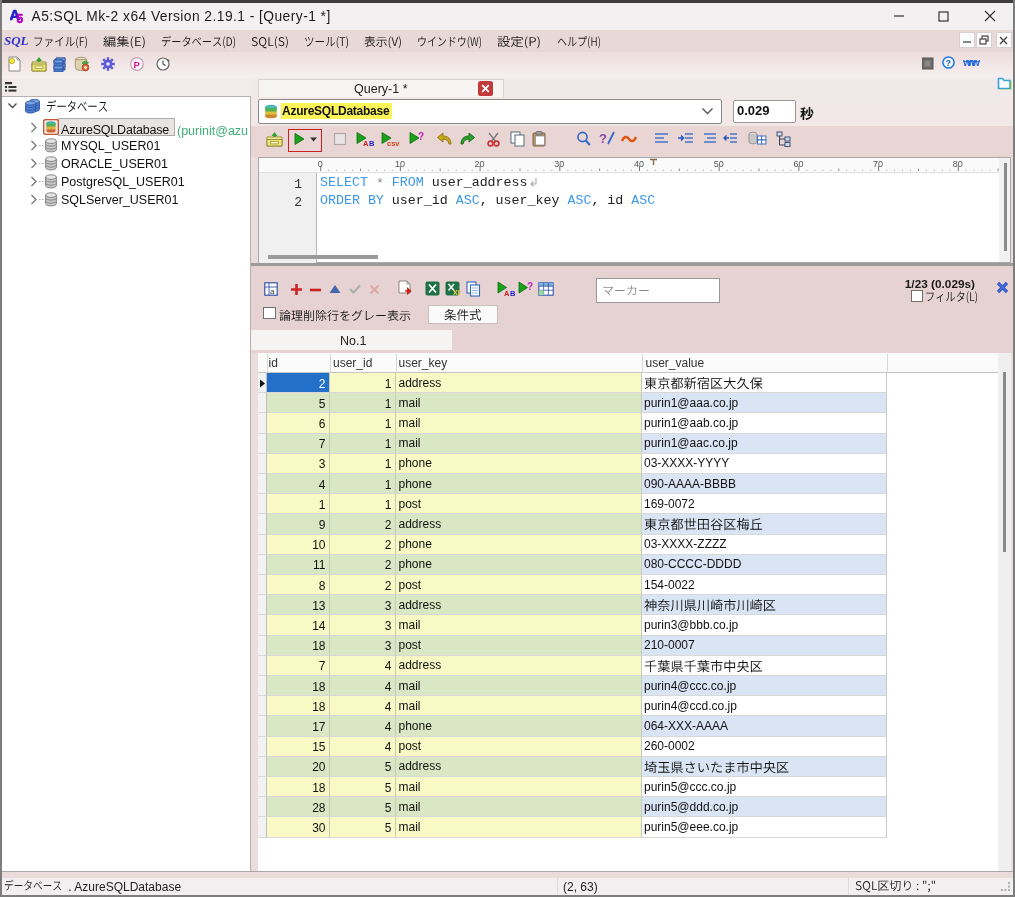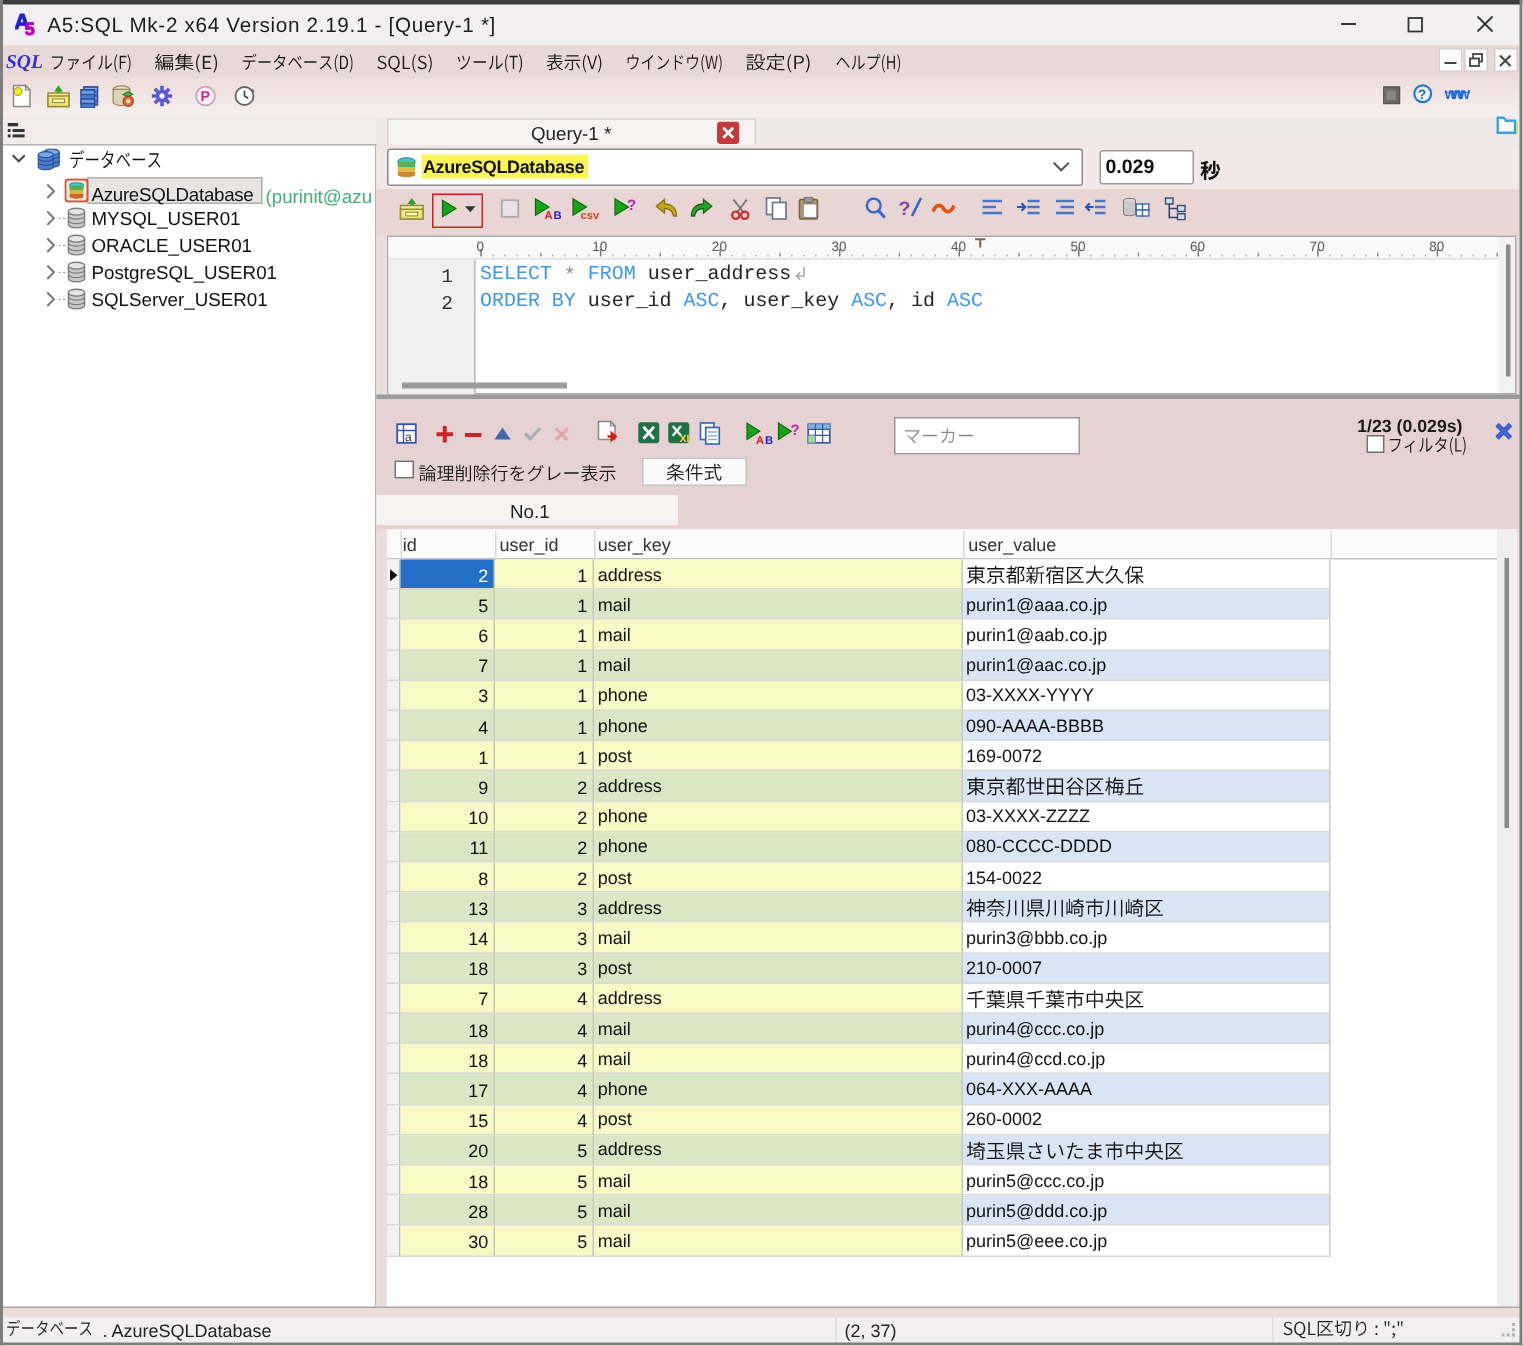--- a/index.html
+++ b/index.html
@@ -794,21 +794,21 @@
 <div style="position:absolute;left:1002.5px;top:372px;width:3.5px;height:180px;background:#8a8a8a;"></div>
 <div style="position:absolute;left:2px;top:871px;width:1011px;height:1.2px;background:#a8a8a8;"></div>
 <div style="position:absolute;left:2px;top:872px;width:1011px;height:5.5px;background:#ecdbdb;"></div>
 <div style="position:absolute;left:2px;top:877.5px;width:1011px;height:17px;background:#f1efef;"></div>
 <svg style="position:absolute;left:4px;top:878px;overflow:visible" width="60" height="17" viewBox="0 -12 60 17">
     <g transform="scale(0.8056 1)">
       <path d="M2.5 -8.7V-7.8C2.8 -7.8 3.1 -7.9 3.5 -7.9C4.2 -7.9 7.1 -7.9 7.7 -7.9C8.1 -7.9 8.5 -7.8 8.8 -7.8V-8.7C8.5 -8.7 8.1 -8.7 7.7 -8.7C7.1 -8.7 4.2 -8.7 3.5 -8.7C3.1 -8.7 2.8 -8.7 2.5 -8.7ZM9.4 -9.7 8.8 -9.5C9.2 -9 9.6 -8.3 9.8 -7.8L10.4 -8.1C10.2 -8.6 9.7 -9.3 9.4 -9.7ZM10.7 -10.2 10.1 -9.9C10.5 -9.5 10.9 -8.8 11.1 -8.3L11.7 -8.6C11.5 -9 11 -9.8 10.7 -10.2ZM1 -5.7V-4.8C1.4 -4.8 1.7 -4.8 2.1 -4.8H5.7C5.7 -3.7 5.6 -2.7 5 -1.8C4.5 -1 3.7 -0.3 2.7 0L3.5 0.6C4.5 0.1 5.4 -0.7 5.9 -1.5C6.4 -2.4 6.6 -3.6 6.6 -4.8H9.9C10.2 -4.8 10.6 -4.8 10.8 -4.8V-5.7C10.5 -5.7 10.2 -5.7 9.9 -5.7C9.3 -5.7 2.7 -5.7 2.1 -5.7C1.7 -5.7 1.4 -5.7 1 -5.7Z M13.2 -5.1V-4.1C13.6 -4.1 14.2 -4.1 14.9 -4.1C15.7 -4.1 20.6 -4.1 21.5 -4.1C22 -4.1 22.5 -4.1 22.7 -4.1V-5.1C22.5 -5.1 22.1 -5.1 21.5 -5.1C20.6 -5.1 15.7 -5.1 14.9 -5.1C14.2 -5.1 13.6 -5.1 13.2 -5.1Z M30.4 -9.4 29.4 -9.7C29.3 -9.4 29.1 -9 29 -8.8C28.5 -7.7 27.2 -5.9 25.2 -4.6L25.9 -4.1C27.3 -5 28.3 -6.2 29.1 -7.2H33.2C33 -6.2 32.4 -4.9 31.5 -3.8C30.7 -4.4 29.8 -5 29 -5.5L28.4 -4.9C29.2 -4.4 30.1 -3.8 31 -3.1C29.9 -1.9 28.3 -0.8 26.3 -0.2L27.1 0.5C29.1 -0.3 30.6 -1.4 31.7 -2.6C32.2 -2.2 32.6 -1.8 33 -1.5L33.6 -2.2C33.2 -2.6 32.8 -2.9 32.3 -3.3C33.2 -4.5 33.8 -6 34.2 -7.1C34.2 -7.3 34.3 -7.5 34.4 -7.7L33.7 -8.1C33.5 -8.1 33.3 -8 33 -8H29.6L29.9 -8.5C30 -8.7 30.2 -9.1 30.4 -9.4Z M44.3 -8.1 43.6 -7.8C44 -7.3 44.5 -6.5 44.7 -5.9L45.4 -6.2C45.1 -6.8 44.5 -7.7 44.3 -8.1ZM45.8 -8.7 45.2 -8.4C45.6 -7.9 46 -7.1 46.3 -6.5L47 -6.8C46.7 -7.4 46.1 -8.3 45.8 -8.7ZM36.7 -3.1 37.5 -2.3C37.7 -2.5 37.9 -2.9 38.1 -3.2C38.7 -3.9 39.7 -5.2 40.3 -5.9C40.8 -6.4 41 -6.5 41.4 -6C42 -5.5 43.1 -4.3 43.8 -3.5C44.6 -2.7 45.6 -1.4 46.5 -0.4L47.2 -1.2C46.3 -2.1 45.1 -3.5 44.3 -4.3C43.6 -5.1 42.6 -6.1 41.8 -6.8C41 -7.6 40.5 -7.5 39.9 -6.7C39.1 -5.8 38.1 -4.5 37.5 -3.9C37.2 -3.6 37 -3.4 36.7 -3.1Z M49.2 -5.1V-4.1C49.6 -4.1 50.2 -4.1 50.9 -4.1C51.7 -4.1 56.6 -4.1 57.5 -4.1C58 -4.1 58.5 -4.1 58.7 -4.1V-5.1C58.5 -5.1 58.1 -5.1 57.5 -5.1C56.6 -5.1 51.7 -5.1 50.9 -5.1C50.2 -5.1 49.6 -5.1 49.2 -5.1Z M69.5 -8 69 -8.4C68.8 -8.4 68.5 -8.3 68.1 -8.3C67.7 -8.3 63.9 -8.3 63.4 -8.3C63.1 -8.3 62.4 -8.4 62.3 -8.4V-7.4C62.4 -7.4 63 -7.5 63.4 -7.5C63.8 -7.5 67.8 -7.5 68.2 -7.5C67.9 -6.5 67 -5 66.2 -4.1C64.9 -2.7 63.2 -1.2 61.2 -0.5L61.9 0.2C63.7 -0.6 65.4 -1.9 66.6 -3.3C67.9 -2.2 69.2 -0.8 70 0.3L70.7 -0.4C69.9 -1.3 68.5 -2.9 67.2 -4C68.1 -5 68.8 -6.5 69.3 -7.5C69.3 -7.7 69.5 -7.9 69.5 -8Z" fill="#222"></path>
     </g>
   </svg>
 <div style="position:absolute;left:65px;top:881px;font:normal 12px &quot;Liberation Sans&quot;, sans-serif;color:#222;white-space:pre;line-height:1.15;"> . AzureSQLDatabase</div>
-<div style="position:absolute;left:563px;top:881px;font:normal 12px &quot;Liberation Sans&quot;, sans-serif;color:#222;white-space:pre;line-height:1.15;">(2, 37)</div>
+<div style="position:absolute;left:563px;top:881px;font:normal 12px &quot;Liberation Sans&quot;, sans-serif;color:#222;white-space:pre;line-height:1.15;">(2, 63)</div>
 <svg style="position:absolute;left:855px;top:878px;overflow:visible" width="83" height="17" viewBox="0 -12 83 17">
     <path d="M3.6 0.2C5.4 0.2 6.6 -0.9 6.6 -2.3C6.6 -3.6 5.8 -4.2 4.8 -4.7L3.5 -5.2C2.8 -5.5 2 -5.8 2 -6.7C2 -7.5 2.7 -8.1 3.7 -8.1C4.5 -8.1 5.2 -7.7 5.7 -7.2L6.3 -7.9C5.7 -8.5 4.8 -8.9 3.7 -8.9C2.2 -8.9 1 -8 1 -6.6C1 -5.4 2 -4.8 2.8 -4.4L4.1 -3.9C4.9 -3.5 5.6 -3.2 5.6 -2.2C5.6 -1.3 4.8 -0.7 3.6 -0.7C2.7 -0.7 1.8 -1.2 1.2 -1.8L0.6 -1.2C1.3 -0.3 2.4 0.2 3.6 0.2Z M11.5 -0.7C9.9 -0.7 8.8 -2.1 8.8 -4.4C8.8 -6.7 9.9 -8.1 11.5 -8.1C13.1 -8.1 14.2 -6.7 14.2 -4.4C14.2 -2.1 13.1 -0.7 11.5 -0.7ZM14.2 2.2C14.7 2.2 15.1 2.1 15.4 2L15.2 1.2C15 1.3 14.7 1.3 14.3 1.3C13.3 1.3 12.5 0.9 12.1 0.1C14 -0.2 15.2 -1.9 15.2 -4.4C15.2 -7.2 13.7 -8.9 11.5 -8.9C9.3 -8.9 7.8 -7.2 7.8 -4.4C7.8 -1.8 9.1 -0.1 11 0.1C11.5 1.3 12.6 2.2 14.2 2.2Z M17.2 0H22V-0.8H18.2V-8.8H17.2Z M25.6 -6.6C26.6 -6 27.6 -5.3 28.5 -4.6C27.5 -3.4 26.3 -2.5 25.1 -1.7C25.3 -1.6 25.6 -1.3 25.8 -1.1C27 -1.9 28.1 -2.9 29.1 -4.1C30.2 -3.2 31.1 -2.3 31.6 -1.6L32.3 -2.2C31.7 -2.9 30.7 -3.8 29.6 -4.7C30.4 -5.6 31.1 -6.7 31.7 -7.8L30.9 -8.1C30.4 -7 29.8 -6.1 29 -5.2C28.1 -5.9 27.1 -6.6 26.2 -7.2ZM23.5 -9.3V1H24.3V0.3H33.8V-0.5H24.3V-8.5H33.5V-9.3Z M39.2 -9V-8.2H41.4C41.3 -4.7 41.1 -1.3 38.1 0.4C38.3 0.5 38.6 0.8 38.7 1C41.8 -0.9 42.1 -4.5 42.2 -8.2H44.8C44.7 -2.6 44.5 -0.6 44.1 -0.2C44 0 43.9 0 43.6 0C43.4 0 42.7 0 42 -0C42.2 0.2 42.3 0.6 42.3 0.8C42.9 0.8 43.6 0.9 44 0.8C44.4 0.8 44.6 0.7 44.9 0.3C45.3 -0.3 45.5 -2.3 45.6 -8.5C45.6 -8.6 45.6 -9 45.6 -9ZM36.2 -9.7V-6.5L34.7 -6.2L34.9 -5.4L36.2 -5.7V-2.6C36.2 -1.6 36.4 -1.3 37.3 -1.3C37.5 -1.3 38.4 -1.3 38.6 -1.3C39.4 -1.3 39.6 -1.8 39.7 -3.5C39.5 -3.6 39.2 -3.7 39 -3.8C38.9 -2.4 38.9 -2.1 38.6 -2.1C38.4 -2.1 37.6 -2.1 37.4 -2.1C37.1 -2.1 37 -2.2 37 -2.6V-5.9L39.9 -6.5L39.8 -7.2L37 -6.6V-9.7Z M50.4 -9.4 49.5 -9.5C49.4 -9.1 49.4 -8.8 49.4 -8.5C49.2 -7.5 49 -5.7 49 -4.6C49 -3.8 49 -3.2 49.1 -2.7L49.9 -2.8C49.8 -3.4 49.8 -3.8 49.9 -4.3C50.1 -5.9 51.5 -8 53 -8C54.3 -8 55 -6.6 55 -4.7C55 -1.7 52.9 -0.6 50.3 -0.2L50.8 0.6C53.7 0 55.8 -1.4 55.8 -4.7C55.8 -7.2 54.7 -8.8 53.1 -8.8C51.6 -8.8 50.3 -7.2 49.8 -5.9C49.9 -6.8 50.1 -8.5 50.4 -9.4Z M62.7 -4.7C63.1 -4.7 63.4 -5 63.4 -5.5C63.4 -6 63.1 -6.3 62.7 -6.3C62.3 -6.3 61.9 -6 61.9 -5.5C61.9 -5 62.3 -4.7 62.7 -4.7ZM62.7 0.2C63.1 0.2 63.4 -0.2 63.4 -0.6C63.4 -1.1 63.1 -1.4 62.7 -1.4C62.3 -1.4 61.9 -1.1 61.9 -0.6C61.9 -0.2 62.3 0.2 62.7 0.2Z M68.3 -5.9H68.9L69.1 -8.1L69.1 -9.2H68L68.1 -8.1ZM70.5 -5.9H71.1L71.3 -8.1L71.3 -9.2H70.3L70.3 -8.1Z M74.1 -4.7C74.4 -4.7 74.8 -5 74.8 -5.5C74.8 -6 74.4 -6.3 74.1 -6.3C73.6 -6.3 73.3 -6 73.3 -5.5C73.3 -5 73.6 -4.7 74.1 -4.7ZM73.3 2.2C74.3 1.8 75 0.9 75 -0.2C75 -0.9 74.6 -1.4 74.1 -1.4C73.7 -1.4 73.3 -1.1 73.3 -0.7C73.3 -0.2 73.7 0 74.1 0L74.2 0C74.2 0.7 73.8 1.3 73.1 1.6Z M77 -5.9H77.6L77.8 -8.1L77.8 -9.2H76.7L76.8 -8.1ZM79.2 -5.9H79.8L80 -8.1L80 -9.2H79L79 -8.1Z" fill="#222"></path>
   </svg>
 <div style="position:absolute;left:557px;top:877.5px;width:1px;height:17px;background:#dcdcdc;"></div>
 <div style="position:absolute;left:848px;top:877.5px;width:1px;height:17px;background:#dcdcdc;"></div>
 <svg style="position:absolute;left:1001px;top:882px;" width="10" height="10" viewBox="0 0 10 10">
     <g fill="#b0b0b0">
       <rect x="7" y="7" width="2" height="2"></rect>
       <rect x="7" y="3.5" width="2" height="2"></rect>
       <rect x="3.5" y="7" width="2" height="2"></rect>

